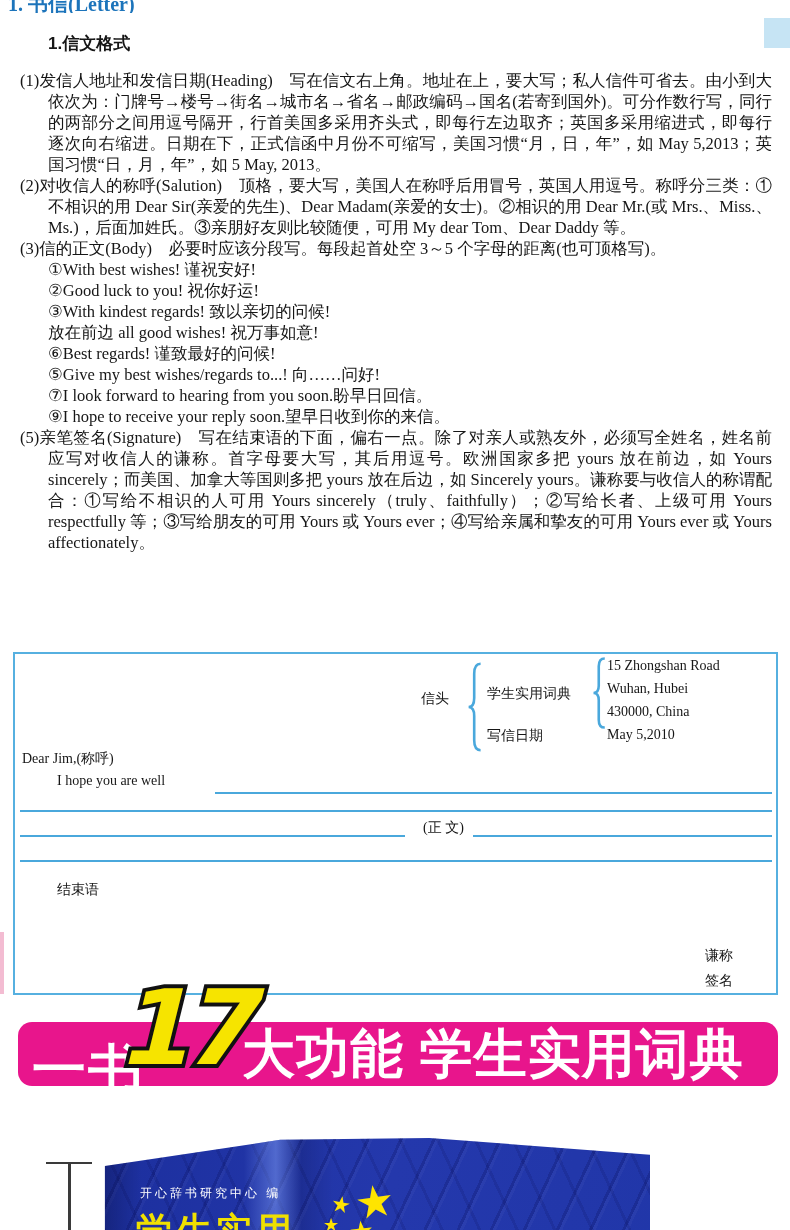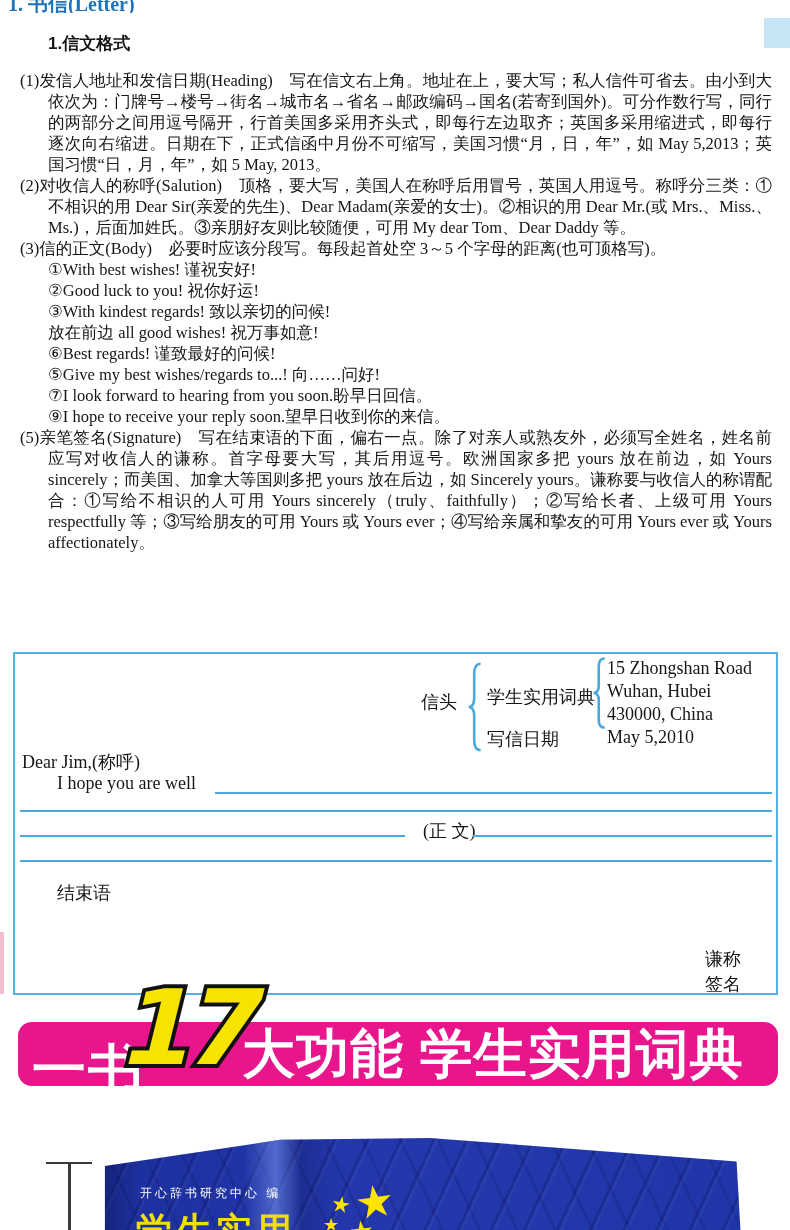--- a/index.html
+++ b/index.html
@@ -14,35 +14,35 @@
   .edge-sliver{position:absolute;left:0;top:932px;width:4px;height:62px;background:#f3bcd2;}
 
   
   .textblock{position:absolute;left:20px;top:33px;width:752px;font-size:16.5px;line-height:21px;}
   .fmt-title{font-weight:bold;margin-left:28px;margin-bottom:16px;font-size:17px;font-family:"Liberation Sans","DejaVu Sans",sans-serif;}
   .para{text-align:justify;text-indent:-28px;padding-left:28px;margin:0;}
   .closing-item{padding-left:28px;white-space:nowrap;}
 
   
   .letterbox{position:absolute;left:13px;top:652px;width:761px;height:339px;border:2px solid #56b0e0;background:#fff;}
-  .letterbox .abs{position:absolute;font-size:18px;white-space:nowrap;}
+  .letterbox .abs{position:absolute;font-size:14px;white-space:nowrap;}
   .bline{position:absolute;height:2px;background:#4aa8dc;}
   .brace{position:absolute;}
 
   
   .banner{position:absolute;left:18px;top:1022px;width:760px;height:64px;background:#e8158c;border-radius:14px;
           font-family:"Liberation Sans","DejaVu Sans",sans-serif;}
   .banner .prefix{position:absolute;left:14px;top:16px;line-height:62px;font-size:54px;font-weight:bold;color:#ffffff;letter-spacing:2px;}
   .banner .suffix{position:absolute;left:224px;top:0;line-height:64px;font-size:53px;font-weight:bold;color:#ffffff;letter-spacing:1px;white-space:nowrap;}
   .big17{position:absolute;left:126px;top:976px;font-family:"DejaVu Sans","Liberation Sans",sans-serif;
          font-size:104px;line-height:104px;font-weight:900;font-style:italic;color:#f6e400;
          -webkit-text-stroke:8px #111111;paint-order:stroke fill;letter-spacing:-8px;transform:skewX(-3deg);z-index:5;}
 
   
-  .bookwrap{position:absolute;left:0;top:1130px;width:790px;height:100px;overflow:hidden;}
+  .bookwrap{position:absolute;left:0;top:1130px;width:650px;height:100px;overflow:hidden;}
   .tmark-v{position:absolute;left:68px;top:33px;width:3px;height:70px;background:#3a3a3a;}
   .tmark-h{position:absolute;left:46px;top:32px;width:46px;height:2px;background:#3a3a3a;}
   .bookcover{position:absolute;left:103px;top:6px;width:640px;height:94px;
     background:
       linear-gradient(90deg, rgba(0,0,25,0.25) 0%, rgba(0,0,25,0.0) 6%, rgba(0,0,25,0.0) 22%, rgba(140,170,255,0.45) 27%, rgba(0,0,25,0.15) 31%, rgba(0,0,25,0.0) 36%),
       repeating-linear-gradient(115deg, rgba(0,0,60,0.18) 0 3px, rgba(255,255,255,0.03) 3px 6px, transparent 6px 30px),
       repeating-linear-gradient(65deg, rgba(0,0,60,0.12) 0 3px, transparent 3px 34px),
       linear-gradient(100deg,#1c2f9e 0%,#2438ac 45%,#2036a8 100%);
     clip-path:polygon(0.3% 32%, 27.7% 4%, 51% 2%, 99% 27%, 99.6% 100%, 0.3% 100%);}
   .editor-line{position:absolute;left:37px;top:49px;font-size:12px;color:#ffffff;letter-spacing:3px;

